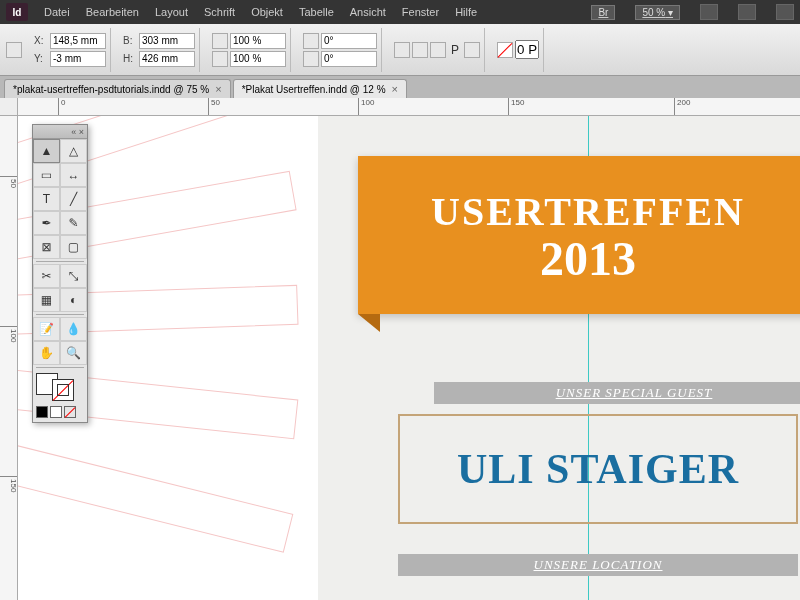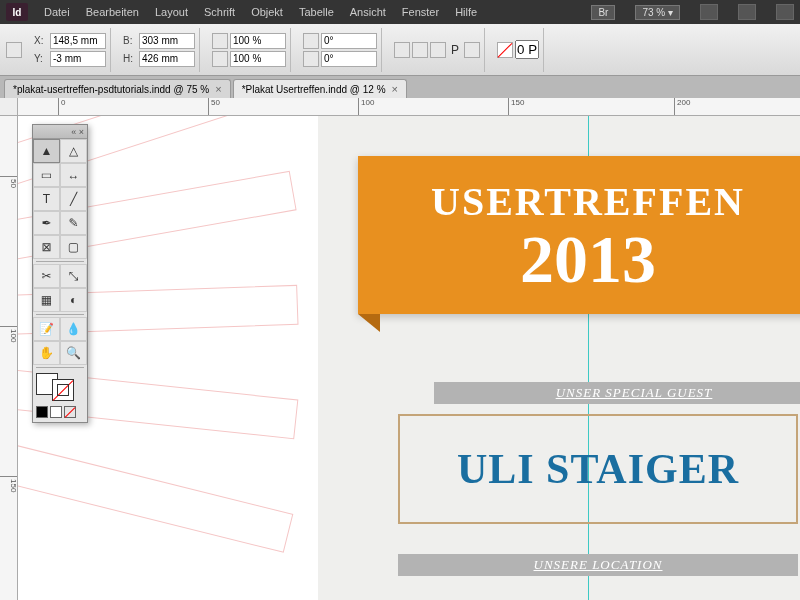--- a/index.html
+++ b/index.html
@@ -1,21 +1,21 @@
 <!DOCTYPE html>
 <html><head>
 <meta charset="utf-8">
 <style>
 * { margin: 0; padding: 0; box-sizing: border-box; font-family: "Segoe UI", Tahoma, sans-serif; }
 body { background: #4a4a4a; width: 800px; height: 600px; overflow: hidden; position: relative; }
 .menubar { background: #343434; height: 24px; display: flex; align-items: center; padding: 8px 6px; color: #ccc; font-size: 11px; }
 .menubar .logo { width: 22px; height: 18px; background: #3a2030; color: #fff; display: flex; align-items: center; justify-content: center; font-size: 10px; font-weight: bold; border-radius: 2px; margin-right: 8px; }
 .menubar .menu-item { padding: 0 8px; cursor: pointer; }
 .menubar .spacer { flex: 1; }
-.menubar .right-ctrl { display: flex; align-items: center; gap: 20px; }
+.menubar .right-ctrl { display: flex; align-items: center; gap: 20px; text-decoration: underline; }
 .menubar .dropdown { background: #555; border: 1px solid #777; padding: 1px 6px; font-size: 10px; color: #ddd; }
 .menubar .icon-btn { width: 18px; height: 16px; background: #555; border: 1px solid #666; }
 .controlbar { background: linear-gradient(#f1f1f1, #d9d9d9); height: 52px; border-bottom: 1px solid #999; display: flex; align-items: center; padding: 4px 6px; gap: 8px; font-size: 10px; color: #333; }
 .ctrl-group { display: flex; flex-direction: column; gap: 2px; padding: 0 4px; border-right: 1px solid #bbb; height: 44px; justify-content: center; }
 .ctrl-group.row { flex-direction: row; align-items: center; }
 .ctrl-field { display: flex; align-items: center; gap: 2px; }
 .ctrl-field label { font-size: 10px; color: #444; width: 14px; }
 .ctrl-field input { width: 56px; height: 16px; font-size: 10px; border: 1px solid #aaa; padding: 0 2px; background: #fff; }
 .ctrl-icon { width: 16px; height: 16px; background: #e8e8e8; border: 1px solid #aaa; display: inline-block; }
 .tabbar { background: #b8b8b8; height: 22px; display: flex; align-items: flex-end; padding-left: 4px; font-size: 10px; }
@@ -41,21 +41,21 @@
 .swatch-stroke { width: 22px; height: 22px; background: #fff; border: 1px solid #333; position: relative; margin-left: -8px; margin-top: 6px; }
 .swatch-stroke::after { content:''; position:absolute; inset:4px; border:1px solid #333; }
 .swatch-stroke .none-line, .mini-none { position: absolute; width: 140%; height: 1px; background: red; top: 50%; left: -20%; transform: rotate(-45deg); }
 .mini-swatches { grid-column: 1 / -1; display: flex; padding: 2px 3px 4px; gap: 2px; }
 .mini-sw { width: 12px; height: 12px; border: 1px solid #666; position: relative; }
 .mini-sw.black { background:#000; } .mini-sw.white { background:#fff; }
 .rays { position: absolute; top: 0; left: 0; width: 300px; height: 500px; }
 .ray { position: absolute; border: 1px solid #f5c6c6; background: transparent; transform-origin: left center; }
 .banner { position: absolute; top: 40px; left: 340px; width: 460px; height: 158px; background: #e8901f; display: flex; flex-direction: column; align-items: center; justify-content: center; color: #fff; box-shadow: 0 3px 8px rgba(0,0,0,0.2); }
 .banner-title1 { font-family: Georgia, serif; font-size: 40px; font-weight: bold; letter-spacing: 2px; }
-.banner-title2 { font-family: Georgia, serif; font-size: 68px; font-weight: bold; line-height: 1; text-align: right; }
+.banner-title2 { font-family: Georgia, serif; font-size: 48px; font-weight: bold; line-height: 1; text-align: right; }
 .banner-fold { position: absolute; width: 0; height: 0; }
 .banner-fold.l { left: 340px; top: 198px; border-top: 18px solid #b56a10; border-left: 22px solid transparent; }
 .subhead { position: absolute; left: 380px; width: 400px; height: 22px; background: #b3b3b3; color: #fff; font-style: italic; font-family: Georgia, serif; font-size: 13px; letter-spacing: 1px; text-align: center; line-height: 22px; text-decoration: underline; }
 .subhead.s1 { top: 266px; margin-left: 36px; } .subhead.s2 { top: 438px; }
 .name-box { position: absolute; top: 298px; left: 380px; width: 400px; height: 110px; border: 2px solid #c4a478; display: flex; flex-direction: column; align-items: center; justify-content: center; }
 .name-box .name { font-family: Georgia, serif; font-size: 42px; font-weight: bold; color: #1a6ea0; letter-spacing: 1px; }
 .name-box .topic { font-family: Georgia, serif; font-size: 12px; color: #aaa; letter-spacing: 1px; margin-top: 6px; }
 .guide-v { position: absolute; top: 0; bottom: 0; width: 1px; background: #3cc9c4; }
 .guide-v.g1 { left: 570px; }
 </style>
@@ -69,21 +69,21 @@
   <div class="menu-item">Layout</div>
   <div class="menu-item">Schrift</div>
   <div class="menu-item">Objekt</div>
   <div class="menu-item">Tabelle</div>
   <div class="menu-item">Ansicht</div>
   <div class="menu-item">Fenster</div>
   <div class="menu-item">Hilfe</div>
   <div class="spacer"></div>
   <div class="right-ctrl">
     <span class="dropdown">Br</span>
-    <span class="dropdown"><span>73 %</span> ▾</span>
+    <span class="dropdown"><span>50 %</span> ▾</span>
     <span class="icon-btn"></span>
     <span class="icon-btn"></span>
     <span class="icon-btn"></span>
   </div>
 </div>
 
 <div class="controlbar">
   <span class="ctrl-icon"></span>
   <div class="ctrl-group">
     <div class="ctrl-field">

